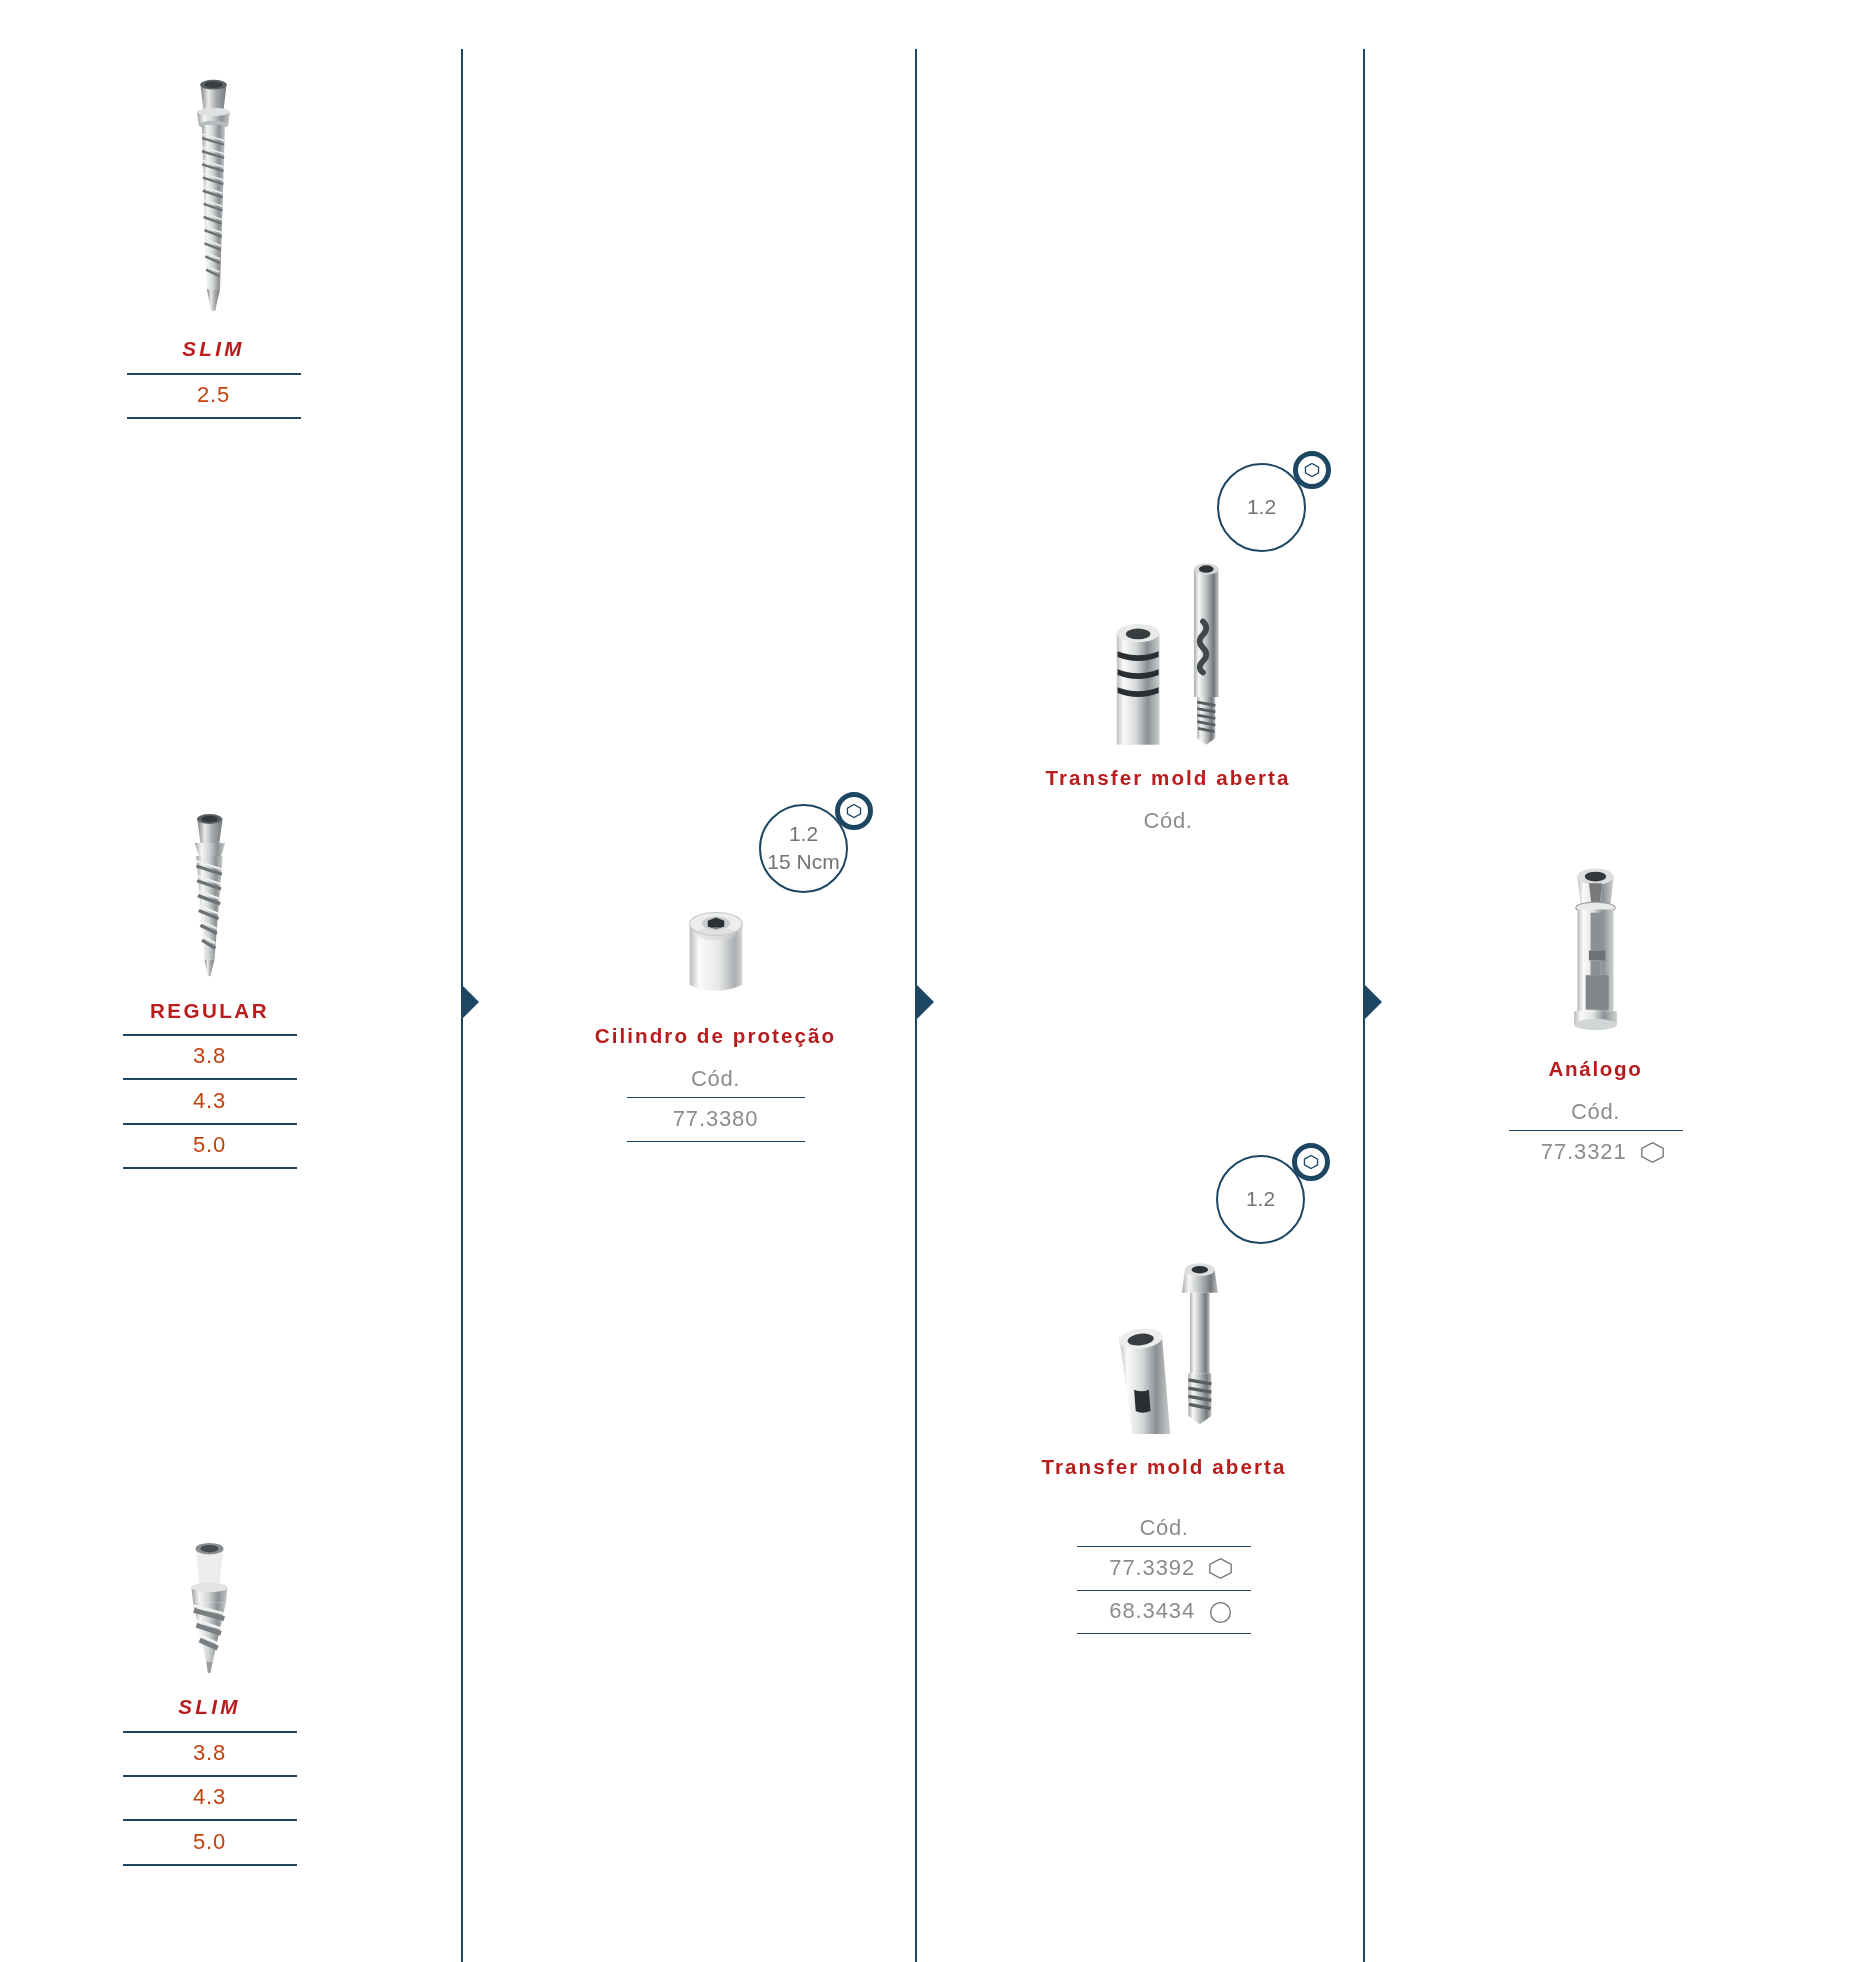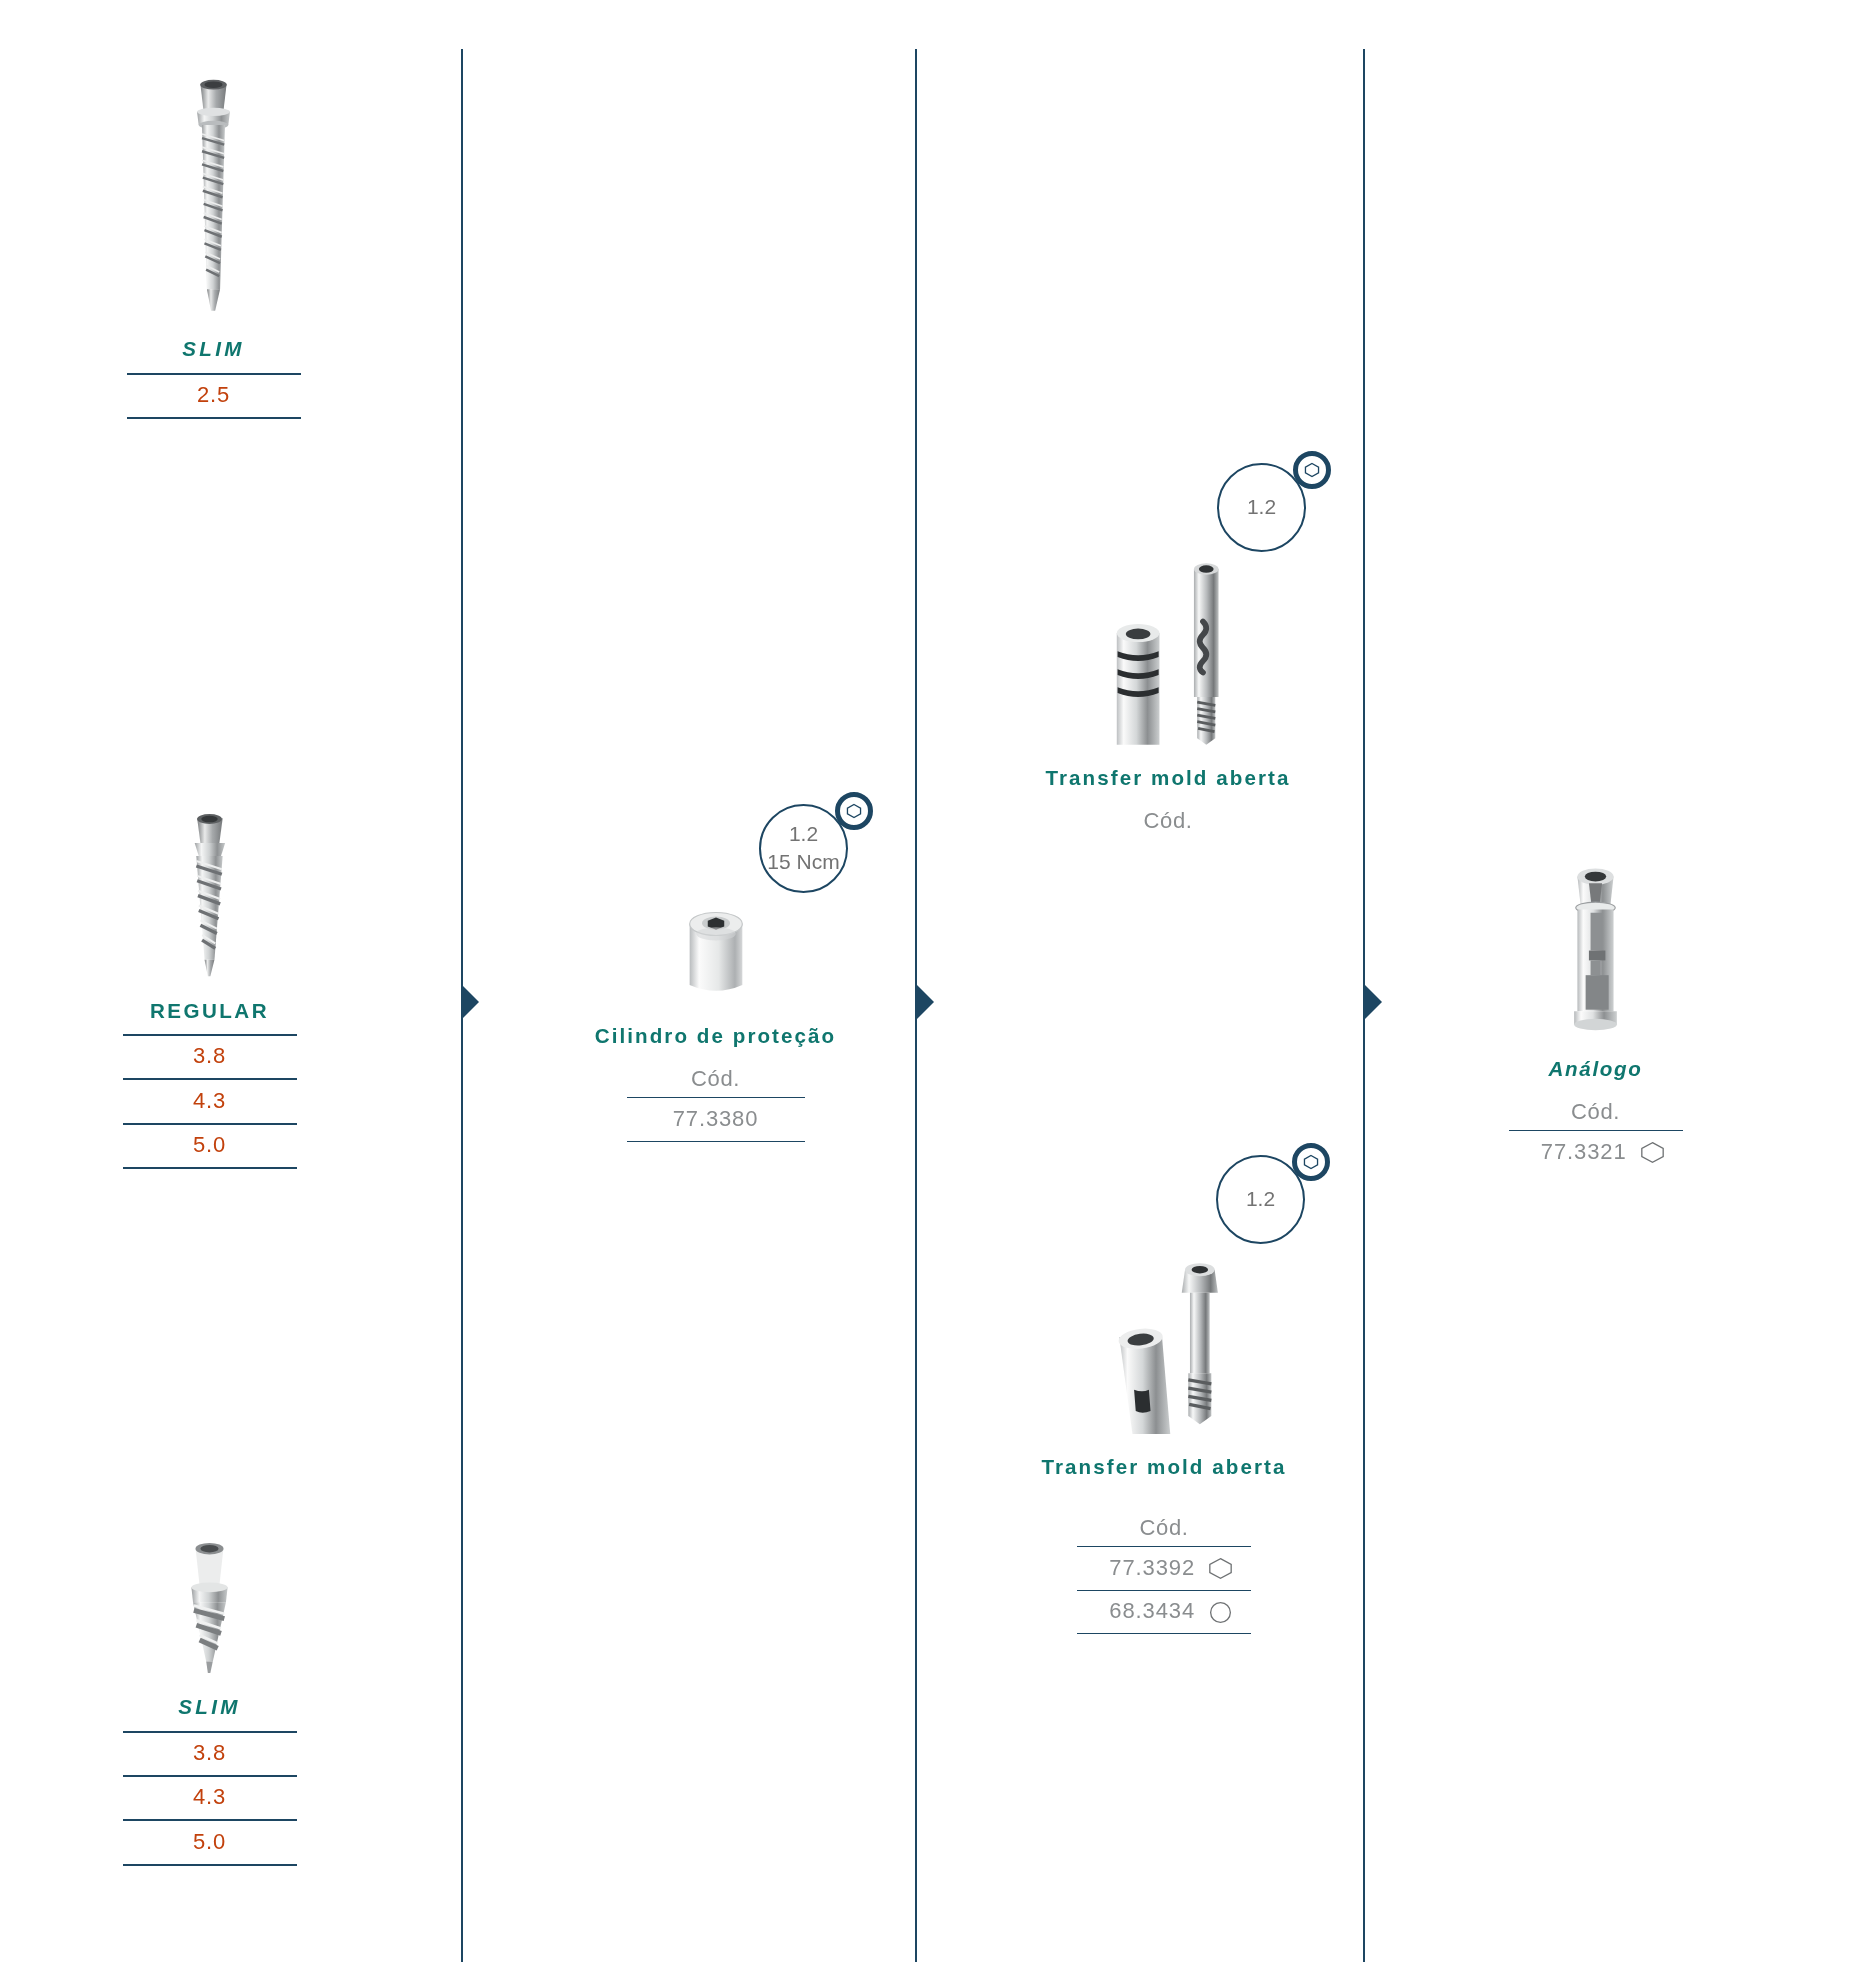--- a/index.html
+++ b/index.html
@@ -30,21 +30,21 @@
     border-left: 18px solid #1d4662;
   }
 
   
   .col { position: absolute; }
 
   .prod-img { display:block; margin: 0 auto; }
 
   
   .title {
-    color: #0f766e;
+    color: #b91c1c;
     font-weight: bold;
     text-align: center;
     letter-spacing: 0.12em;
     font-size: 20.6px;
     white-space: nowrap;
   }
   .title.italic { font-style: italic; letter-spacing: 0.16em; }
 
   
   .spec-table {
@@ -469,21 +469,21 @@
 
       <path d="M48 76 L92 76 L92 200 L48 200 Z" fill="url(#ana)"></path>
       <rect x="64" y="80" width="14" height="46" fill="#8d9092"></rect>
       <rect x="62" y="126" width="20" height="12" fill="#6f7274"></rect>
       <rect x="64" y="138" width="12" height="18" fill="#8d9092"></rect>
       <rect x="58" y="156" width="28" height="42" fill="#838688"></rect>
 
       <path d="M44 200 L96 200 L96 216 L44 216 Z" fill="url(#ana)"></path>
       <ellipse cx="70" cy="216" rx="26" ry="7" fill="#d2d5d6"></ellipse>
     </svg>
-    <div class="title" style="margin-top:21.4px; letter-spacing:0.08em;font-style:italic;">Análogo</div>
+    <div class="title" style="margin-top:21.4px; letter-spacing:0.08em;">Análogo</div>
     <div class="cod-label">Cód.</div>
     <table class="code-table single" style="width:174px; margin-left:auto; margin-right:auto;">
       <tbody>
           <tr>
         <td class="code-num">77.3321</td>
         <td class="code-shape">
           <svg class="shape-hex" width="25" height="23" viewBox="0 0 30 28">
             <polygon points="15,2 28,9 28,19 15,26 2,19 2,9" fill="none" stroke="#6f7274" stroke-width="1.6"></polygon>
           </svg>
         </td>

